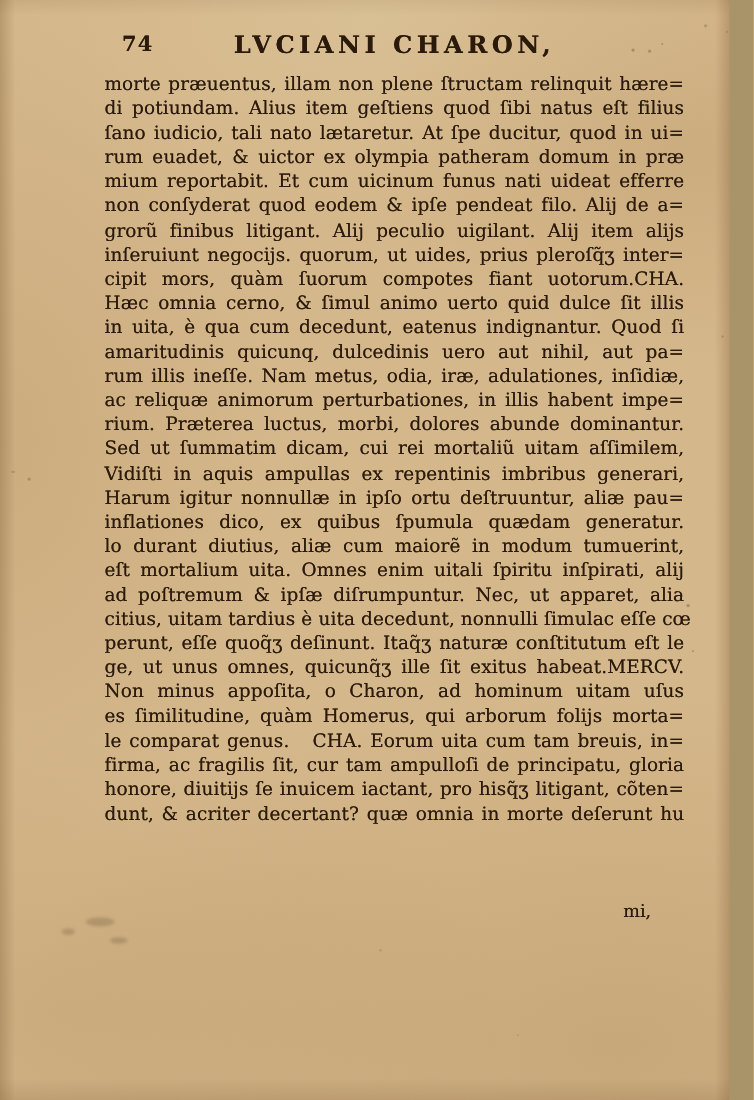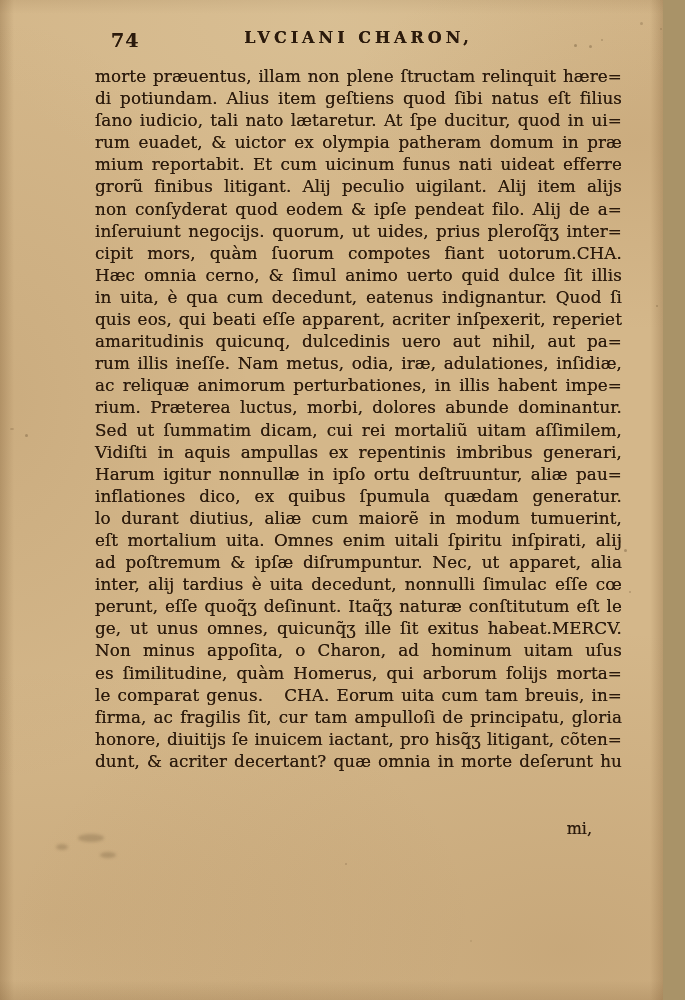--- a/index.html
+++ b/index.html
@@ -23,21 +23,21 @@
       linear-gradient(180deg, rgba(115,82,44,0.12) 0px, rgba(115,82,44,0) 14px);
     color:var(--ink,#2b1a0c);
   }
   .header{position:absolute;top:28px;left:95px;width:527px;height:26px;}
   .pagenum{
     position:absolute;left:16px;top:1px;
     font-size:19px;font-weight:bold;letter-spacing:1px;
     text-shadow:0 0 0.6px rgba(38,22,8,0.8);
   }
   .title{
-    text-align:center;font-size:16px;font-weight:bold;letter-spacing:4px;
+    text-align:center;font-size:22px;font-weight:bold;letter-spacing:4px;
     text-shadow:0 0 0.6px rgba(38,22,8,0.8);
     white-space:nowrap;
   }
   .textblock{position:absolute;top:65px;left:95px;width:527px;}
   .line{
     height:22.1px;line-height:22.1px;font-size:16.8px;letter-spacing:0.1px;
     text-align:justify;text-align-last:justify;text-justify:inter-word;
     white-space:nowrap;
     text-shadow:0 0 0.55px rgba(38,22,8,0.75);
   }
@@ -59,39 +59,38 @@
     <div class="title">LVCIANI CHARON,</div>
   </div>
 
   <div class="textblock">
 
   <div class="line">morte præuentus, illam non plene ſtructam relinquit hære=</div>
       <div class="line">di potiundam. Alius item geſtiens quod ſibi natus eſt filius</div>
       <div class="line">ſano iudicio, tali nato lætaretur. At ſpe ducitur, quod in ui=</div>
       <div class="line">rum euadet, &amp; uictor ex olympia patheram domum in præ</div>
       <div class="line">mium reportabit. Et cum uicinum funus nati uideat efferre</div>
+      <div class="line">non conſyderat quod eodem &amp; ipſe pendeat filo. Alij de a=</div>
       <div class="line">grorũ finibus litigant. Alij peculio uigilant. Alij item alijs</div>
-      <div class="line">non conſyderat quod eodem &amp; ipſe pendeat filo. Alij de a=</div>
       <div class="line">inſeruiunt negocijs. quorum, ut uides, prius pleroſq̃ʒ inter=</div>
       <div class="line">cipit mors, quàm ſuorum compotes fiant uotorum.CHA.</div>
       <div class="line">Hæc omnia cerno, &amp; ſimul animo uerto quid dulce ſit illis</div>
       <div class="line">in uita, è qua cum decedunt, eatenus indignantur. Quod ſi</div>
-      <div class="line">quis eos, qui beati eſſe apparent, acriter inſpexerit, reperiet</div>
       <div class="line">amaritudinis quicunq, dulcedinis uero aut nihil, aut pa=</div>
       <div class="line">rum illis ineſſe. Nam metus, odia, iræ, adulationes, inſidiæ,</div>
       <div class="line">ac reliquæ animorum perturbationes, in illis habent impe=</div>
       <div class="line">rium. Præterea luctus, morbi, dolores abunde dominantur.</div>
       <div class="line">Sed ut ſummatim dicam, cui rei mortaliũ uitam aſſimilem,</div>
       <div class="line">Vidiſti in aquis ampullas ex repentinis imbribus generari,</div>
       <div class="line">Harum igitur nonnullæ in ipſo ortu deſtruuntur, aliæ pau=</div>
       <div class="line">inflationes dico, ex quibus ſpumula quædam generatur.</div>
       <div class="line">lo durant diutius, aliæ cum maiorẽ in modum tumuerint,</div>
       <div class="line">eſt mortalium uita. Omnes enim uitali ſpiritu inſpirati, alij</div>
       <div class="line">ad poſtremum &amp; ipſæ diſrumpuntur. Nec, ut apparet, alia</div>
-      <div class="line">inter, alij tardius è uita decedunt, nonnulli ſimulac eſſe cœ</div>
+      <div class="line">citius, uitam tardius è uita decedunt, nonnulli ſimulac eſſe cœ</div>
       <div class="line">perunt, eſſe quoq̃ʒ deſinunt. Itaq̃ʒ naturæ conſtitutum eſt le</div>
       <div class="line">ge, ut unus omnes, quicunq̃ʒ ille ſit exitus habeat.MERCV.</div>
       <div class="line">Non minus appoſita, o Charon, ad hominum uitam uſus</div>
       <div class="line">es ſimilitudine, quàm Homerus, qui arborum folijs morta=</div>
       <div class="line">le comparat genus.&nbsp;&nbsp; CHA. Eorum uita cum tam breuis, in=</div>
       <div class="line">firma, ac fragilis ſit, cur tam ampulloſi de principatu, gloria</div>
       <div class="line">honore, diuitijs ſe inuicem iactant, pro hisq̃ʒ litigant, cõten=</div>
       <div class="line">dunt, &amp; acriter decertant? quæ omnia in morte deſerunt hu</div>
     </div>
 

